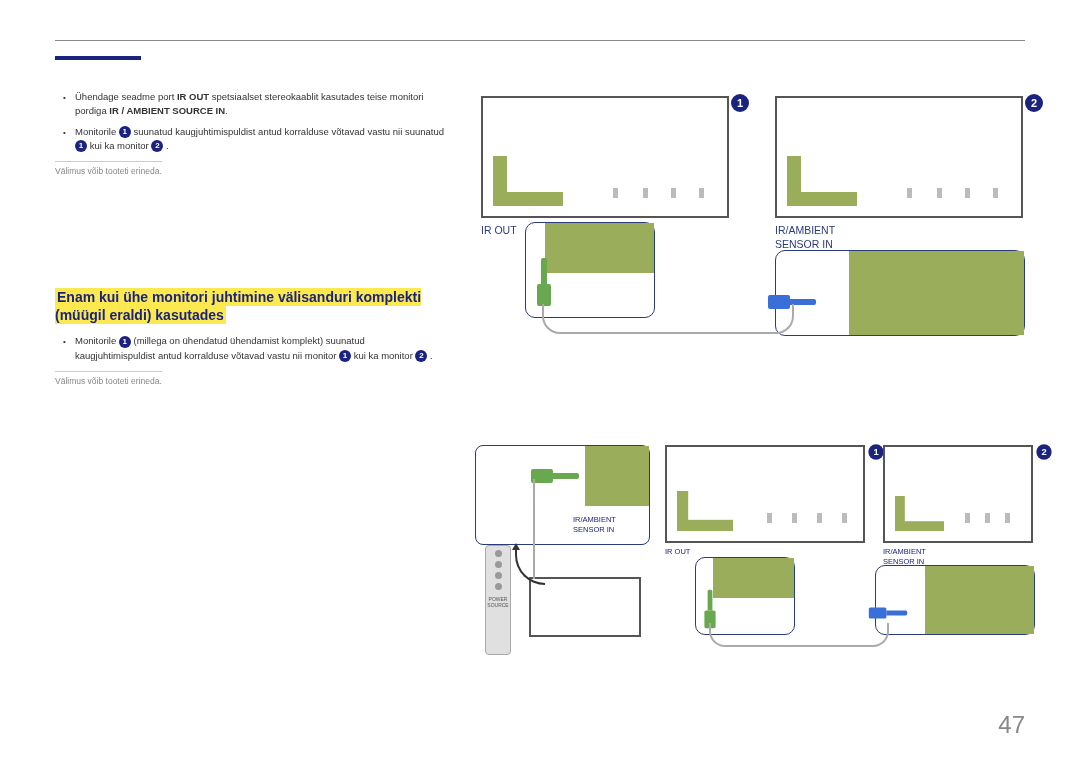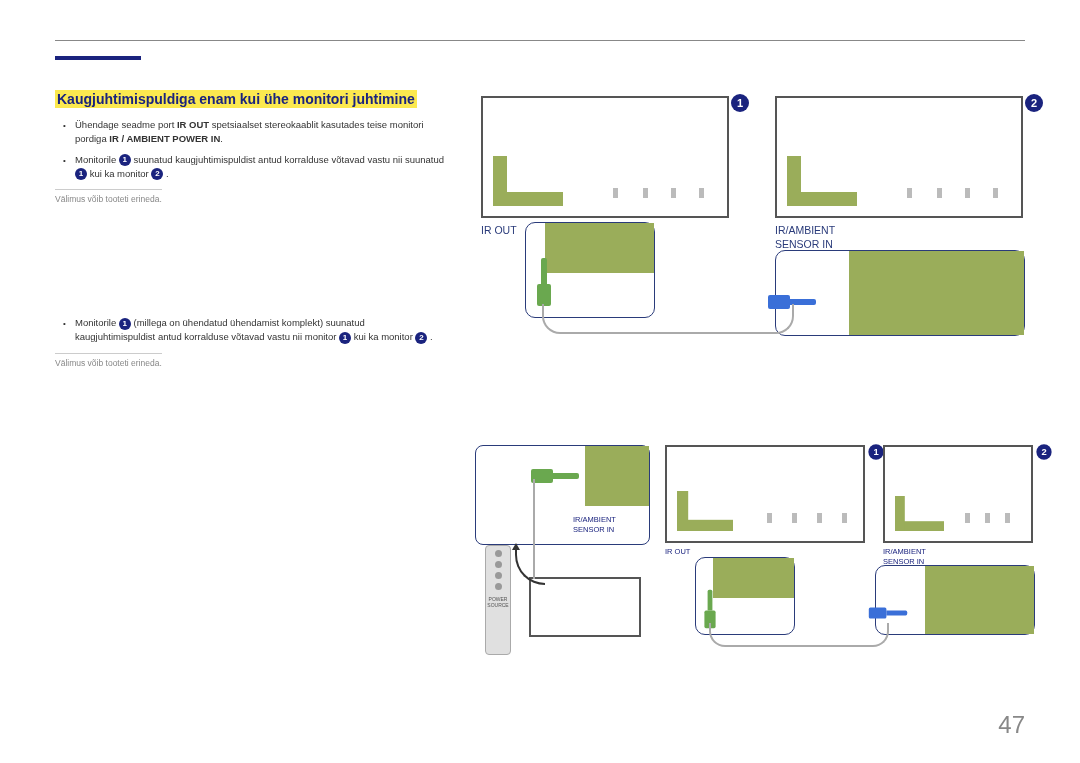--- a/index.html
+++ b/index.html
@@ -254,43 +254,43 @@
   }
 </style>
 </head>
 <body>
 
 <div class="header-rule"></div>
 <div class="header-accent"></div>
 
 <div class="left-col">
 
-  <div class="subhead-wrap">
-    <span class="subhead">Kaugjuhtimispuldiga enam kui ühe monitori juhtimine</span>
-  </div>
 
   <ul class="notes">
     <li>
       <span class="bullet">•</span>
-      <span>Ühendage seadme port </span><span class="bold">IR OUT</span><span> spetsiaalset stereokaablit kasutades teise monitori pordiga </span><span class="bold">IR / AMBIENT POWER IN</span><span>.</span>
+      <span>Ühendage seadme port </span><span class="bold">IR OUT</span><span> spetsiaalset stereokaablit kasutades teise monitori pordiga </span><span class="bold">IR / AMBIENT SOURCE IN</span><span>.</span>
     </li>
     <li>
       <span class="bullet">•</span>
       <span>Monitorile </span>
       <span class="circnum">1</span>
       <span> suunatud kaugjuhtimispuldist antud korralduse võtavad vastu nii suunatud </span>
       <span class="circnum">1</span>
       <span> kui ka monitor </span>
       <span class="circnum">2</span>
       <span> .</span>
     </li>
   </ul>
   <span class="footnote">Välimus võib tooteti erineda.</span>
 
   <div class="section2">
+    <div class="subhead-wrap">
+      <span class="subhead">Enam kui ühe monitori juhtimine välisanduri komplekti (müügil eraldi) kasutades</span>
+    </div>
     <ul class="notes">
       <li>
         <span class="bullet">•</span>
         <span>Monitorile </span>
         <span class="circnum">1</span>
         <span> (millega on ühendatud ühendamist komplekt) suunatud kaugjuhtimispuldist antud korralduse võtavad vastu nii monitor </span>
         <span class="circnum">1</span>
         <span> kui ka monitor </span>
         <span class="circnum">2</span>
         <span> .</span>

